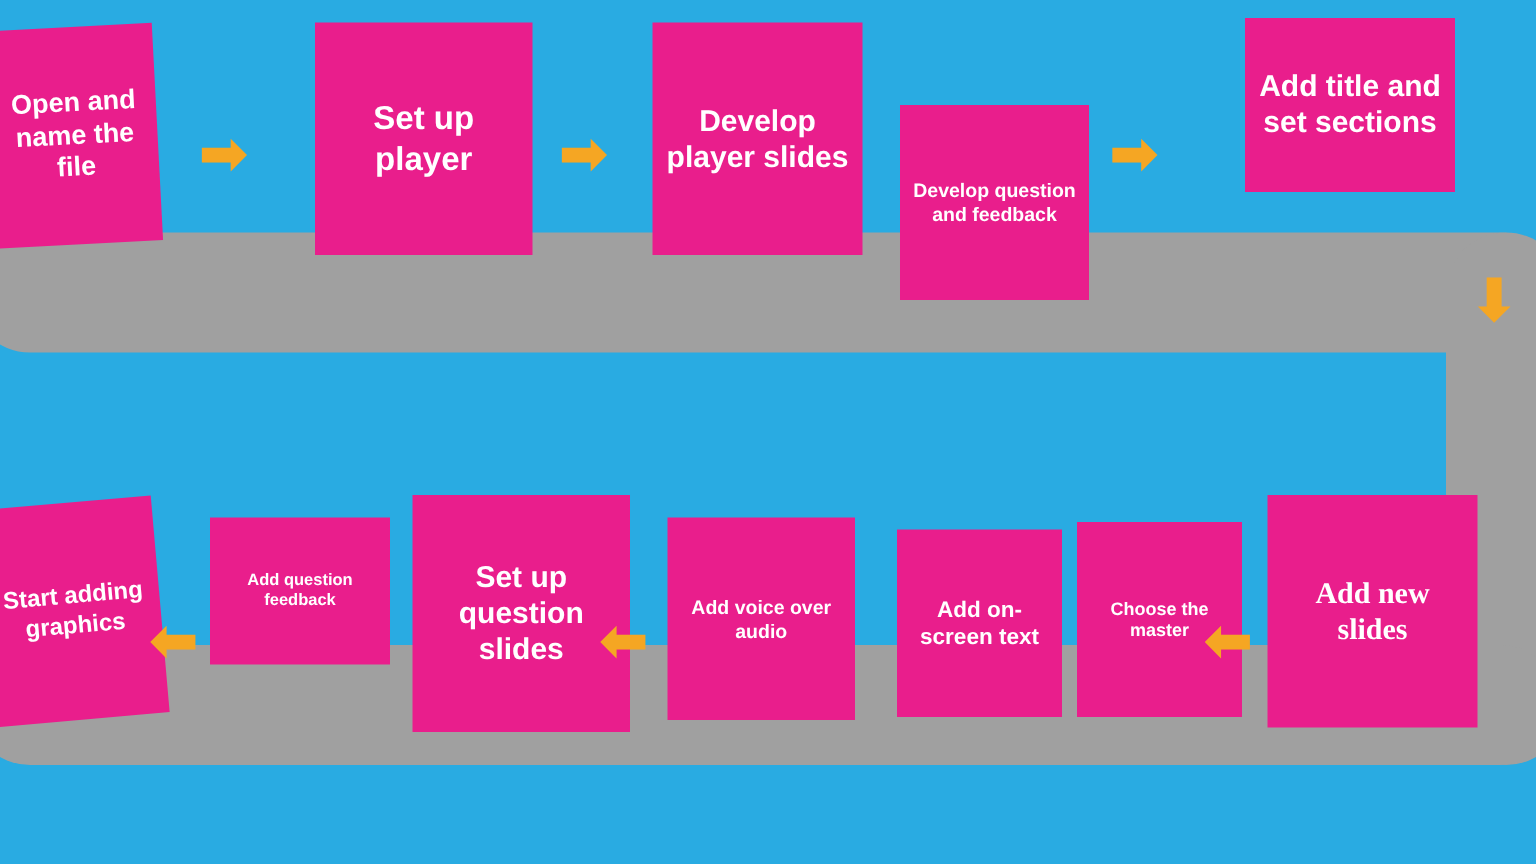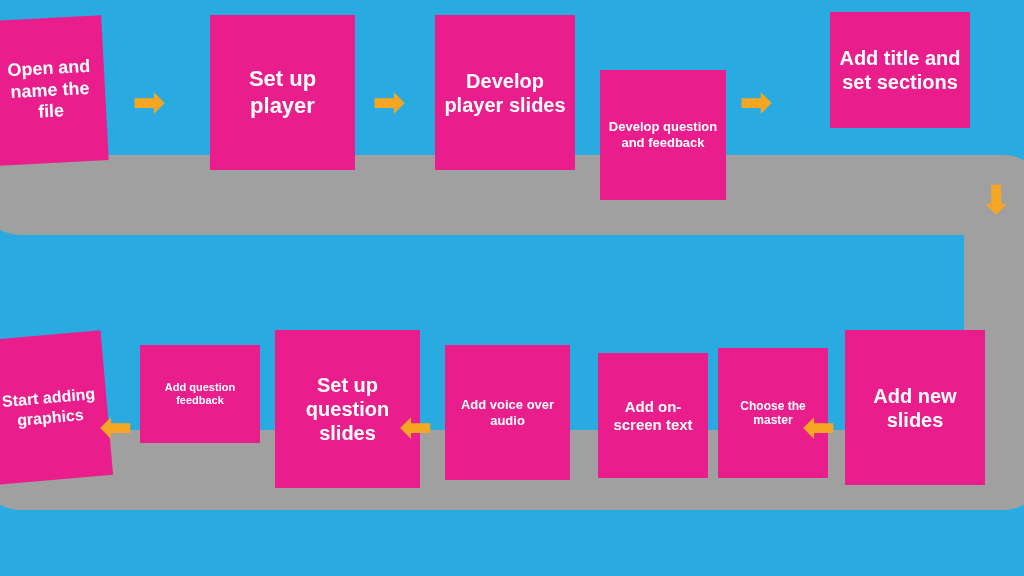--- a/index.html
+++ b/index.html
@@ -180,20 +180,21 @@
       top: 348px;
       left: 718px;
       font-size: 12px;
     }
     #card-add-new {
       width: 140px;
       height: 155px;
       top: 330px;
       left: 845px;
       font-size: 20px;
+      font-family: Liberation Serif, serif;
     }
 
     
     #arrow-b1 {
       top: 405px;
       left: 100px;
       font-size: 38px;
     }
     #arrow-b2 {
       top: 405px;

